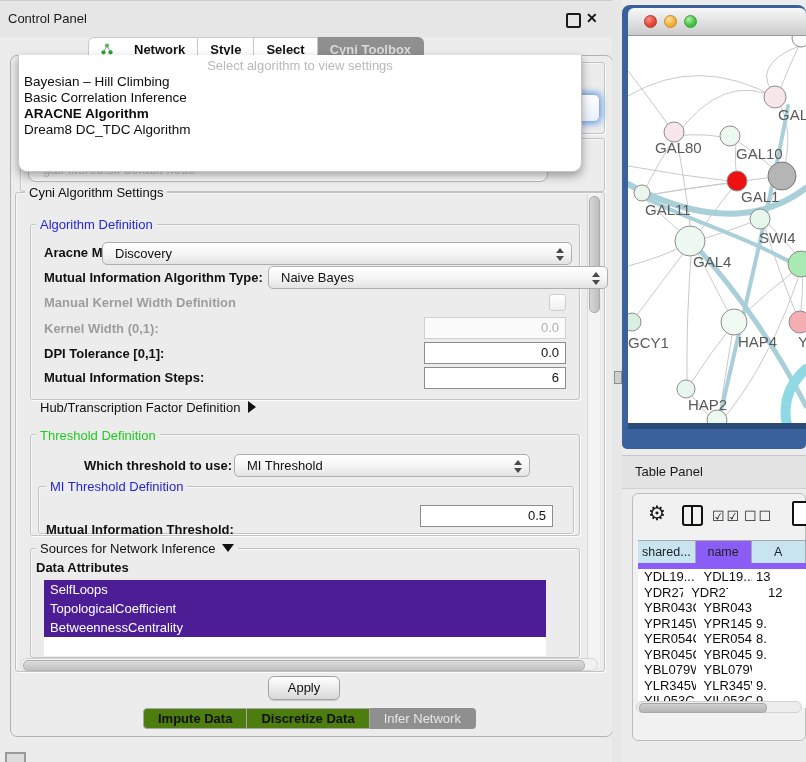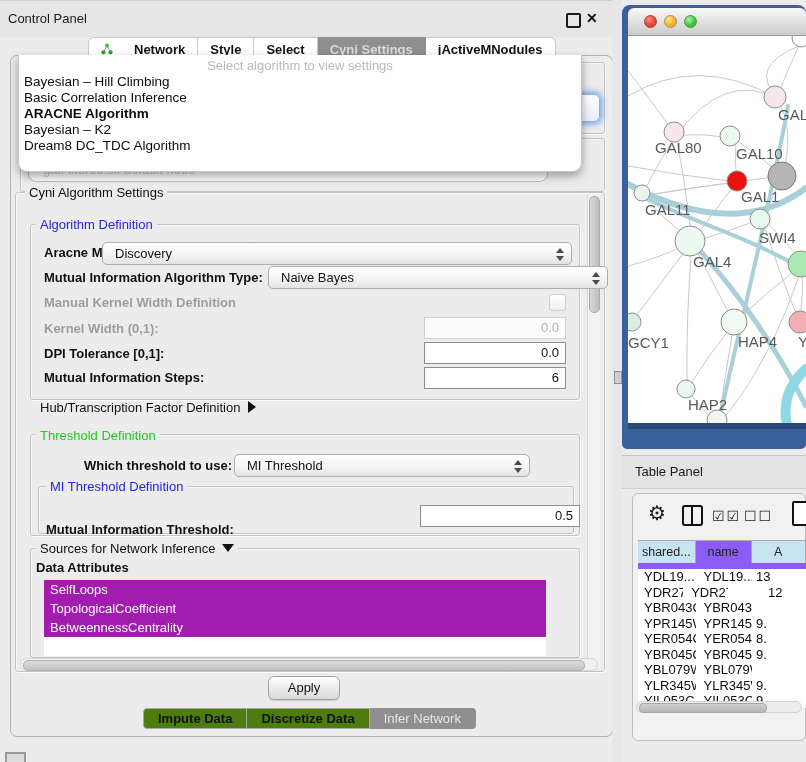--- a/index.html
+++ b/index.html
@@ -55,21 +55,21 @@
   .checkbox{position:absolute;width:15px;height:15px;border:1px solid #cdcdcd;border-radius:3px;
       background:linear-gradient(#ffffff,#efefef)}
   .tri-right{display:inline-block;width:0;height:0;border-top:6px solid transparent;border-bottom:6px solid transparent;
       border-left:8px solid #111;margin-left:8px;vertical-align:-1px}
   .tri-down{display:inline-block;width:0;height:0;border-left:6px solid transparent;border-right:6px solid transparent;
       border-top:8px solid #111;margin-left:6px;vertical-align:1px}
   #threshold-group{left:30px;top:434px;width:548px;height:100px}
   #mithr-group{left:38px;top:486px;width:534px;height:46px}
   #sources-group{left:30px;top:548px;width:548px;height:108px}
   #attr-list{left:44px;top:580px;width:502px;height:76px;background:#fff;overflow:hidden}
-  .attr-item{height:19px;line-height:19px;background:#a21caf;color:#fff;padding-left:6px;font-size:13px}
+  .attr-item{height:19px;line-height:19px;background:#4c1d95;color:#fff;padding-left:6px;font-size:13px}
   #hscroll{left:20px;top:658px;width:578px;height:13px;background:#f1f1f1;border:1px solid #d6d6d6;border-radius:7px;box-sizing:border-box}
   #hscroll .thumb{position:absolute;left:2px;top:1px;width:560px;height:9px;border-radius:5px;
       background:linear-gradient(#dcdcdc,#c2c2c2);border:1px solid #b0b0b0}
   #apply-btn{left:268px;top:676px;width:70px;height:22px;border:1px solid #a3a3a3;border-radius:6px;
       background:linear-gradient(#ffffff,#ececec 50%,#d9d9d9);text-align:center;line-height:21px;font-size:13px;
       box-shadow:0 1px 1px rgba(0,0,0,.15)}
   #bottom-tabs{left:143px;top:708px;height:21px;display:flex}
   .seg{background:#4d7c0f;border:1px solid #a8a8a8;border-left:none;padding:0 14px;line-height:20px;font-weight:bold;font-size:13px;white-space:nowrap}
   .seg:first-child{border-left:1px solid #a8a8a8;border-radius:4px 0 0 4px}
   .seg:last-child{border-radius:0 4px 4px 0}
@@ -130,39 +130,35 @@
     </svg>
     <span>Network</span>
   </div>
   <div class="tab">
     <span>Style</span>
   </div>
   <div class="tab">
     <span>Select</span>
   </div>
   <div class="tab sel">
-    <span>Cyni Settings</span>
-  </div>
-  <div class="tab">
-    <span>jActiveMNodules</span>
+    <span>Cyni Toolbox</span>
   </div>
 </div>
 
 <div class="abs group" id="bg-group1"></div>
 <div class="abs" id="bg-combo-focus"></div>
 <div class="abs group" id="bg-group2"></div>
 <div class="abs" id="bg-combo2">galFiltered.sif default node</div>
 
 <div class="abs" id="algo-popup">
   <div id="algo-prompt">Select algorithm to view settings</div>
   <div id="algo-items">
       <div class="algo-item">Bayesian – Hill Climbing</div>
       <div class="algo-item">Basic Correlation Inference</div>
       <div class="algo-item bold">ARACNE Algorithm</div>
-      <div class="algo-item">Bayesian – K2</div>
       <div class="algo-item">Dream8 DC_TDC Algorithm</div>
     </div>
 </div>
 
 <div class="abs group" id="settings-group"></div>
 <span class="gtitle" style="left:25px;top:185px">Cyni Algorithm Settings</span>
 <div class="abs" id="vscroll">
     <div class="thumb"></div>
   </div>
 
@@ -202,21 +198,21 @@
 
 <span class="lbl" style="left:84px;top:458px">Which threshold to use:</span>
 <div class="combo" style="left:234px;top:454px;width:296px">
   <span>MI Threshold</span>
   <span class="spin"></span>
 </div>
 
 <div class="abs group" id="mithr-group"></div>
 <span class="gtitle blue" style="left:46px;top:479px">MI Threshold Definition</span>
 <span class="lbl" style="left:46px;top:522px">Mutual Information Threshold:</span>
-<div class="tinput" style="left:420px;top:505px;width:160px">0.5</div>
+<div class="tinput" style="left:420px;top:505px;width:133px">0.5</div>
 
 <div class="abs group" id="sources-group"></div>
 <span class="gtitle plain" style="left:36px;top:541px">
   <span>Sources for Network Inference</span><span class="tri-down"></span>
 </span>
 <span class="lbl" style="left:36px;top:560px">Data Attributes</span>
 <div class="abs" id="attr-list">
     <div class="attr-item">SelfLoops</div>
     <div class="attr-item">TopologicalCoefficient</div>
     <div class="attr-item">BetweennessCentrality</div>

